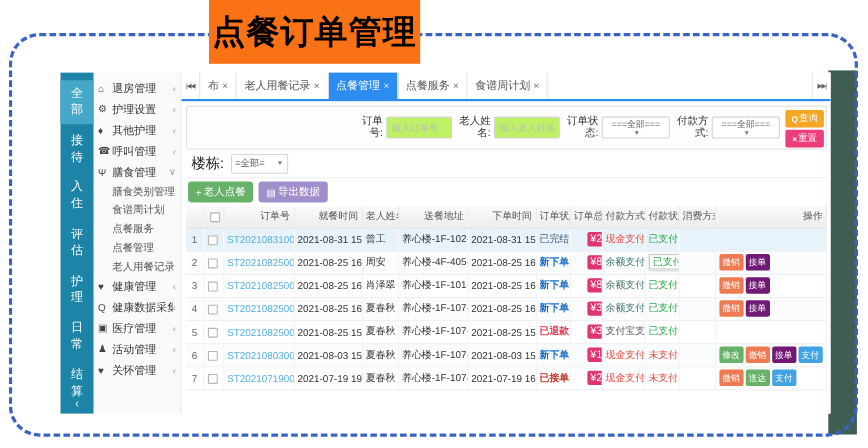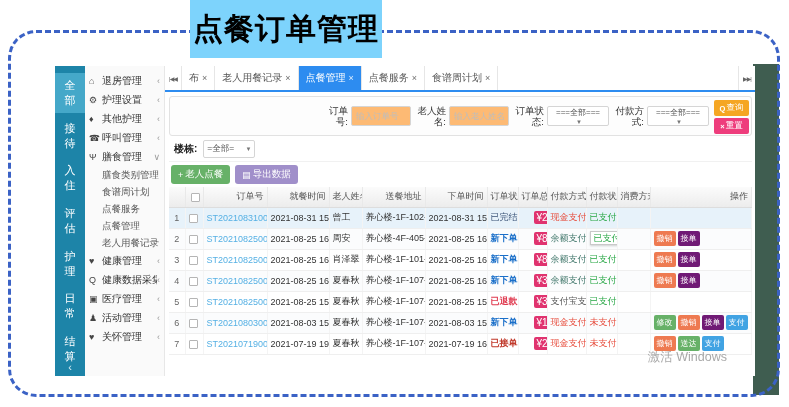--- a/index.html
+++ b/index.html
@@ -4,21 +4,21 @@
 <style>
   * { margin:0; padding:0; box-sizing:border-box; }
   html,body { width:789px; height:407px; background:#fff; overflow:hidden;
     font-family:"Liberation Sans","DejaVu Sans",sans-serif; position:relative; }
 
   
   .strip { position:absolute; left:753px; top:64px; width:26px; height:331px;
     background:var(--desktop_strip,#3f5d50); z-index:1; }
   .frame { position:absolute; left:8px; top:30px; width:772px; height:367px;
     border:3px dashed var(--frame,#3b62c5); border-radius:28px; z-index:3; pointer-events:none; }
-  .title { position:absolute; left:190px; top:0; width:192px; height:58px; background:#7dd3fc;
+  .title { position:absolute; left:190px; top:0; width:192px; height:58px; background:#f97316;
     z-index:4; display:flex; align-items:center; justify-content:center;
     font-size:30px; font-weight:900; color:#000; letter-spacing:1px; }
 
   
   .app { position:absolute; left:55px; top:66px; width:700px; height:310px;
     background:#fff; z-index:2; display:flex; }
 
   
   .lnav { width:30px; background:var(--sidebar,#1d84a8); color:#fff; font-size:11px;
     display:flex; flex-direction:column; padding-top:7px; position:relative; flex:none; }
@@ -51,40 +51,40 @@
 
   .main { flex:1; min-height:0; padding:4px 3px 0 4px; display:flex; flex-direction:column; }
 
   
   .filters { flex:none; height:40px; border:1px solid #e2e2e2; border-radius:3px; background:#fdfdfd;
     display:flex; align-items:center; gap:4px; padding:4px 42px 4px 6px; position:relative;justify-content:flex-end; }
   .ff { display:flex; align-items:center; gap:3px; }
   .flabel { font-size:9.5px; color:#333; text-align:right; line-height:1.2; }
   .flabel.w2 { width:22px; } .flabel.w3 { width:31px; }
   .ftext { width:60px; height:20px; border:1px solid #d5d5d5; border-radius:2px;
-    font-size:8.5px; padding:0 4px; color:#333; background:#fdba74; outline:none;
+    font-size:8.5px; padding:0 4px; color:#333; background:#bef264; outline:none;
     font-family:"Liberation Sans","DejaVu Sans",sans-serif; }
   .ftext.date { width:48px; background:#fcfcfc; }
   .ftext::placeholder { color:#bdbdbd; }
   .select { height:20px; border:1px solid #d5d5d5; border-radius:2px; background:#fff;
     display:flex; align-items:center; justify-content:space-between; font-size:8px;
     color:#555; padding:0 3px; cursor:pointer; }
   .select.fsel { width:62px;flex-direction:column; } .select.bsel { width:52px; height:18px; font-size:8.5px; }
   .select .arrow { font-size:6px; color:#777; margin-left:2px; }
   .fbtns { position:absolute; right:2px; top:3px; display:flex; flex-direction:column; gap:2px; }
   .fbtns button { width:35px; height:16px; border:none; border-radius:2px; color:#fff;
     font-size:8.5px; display:flex; align-items:center; justify-content:center; gap:1px; cursor:pointer; }
   .btn-search { background:var(--search_btn,#f5a623); }
   .btn-reset { background:var(--reset_btn,#ee3d7c); }
   .bi { font-size:7.5px; font-weight:bold; }
 
   
   .building-row { flex:none; height:26px; display:flex; align-items:center; gap:6px;
     padding-left:5px; border-bottom:1px solid #f1f1f1; }
-  .blabel { font-size:10px; font-weight:bold; color:#222; }
+  .blabel { font-size:13px; font-weight:normal; color:#222; }
   .action-row { flex:none; height:25px; display:flex; align-items:center; gap:5px; padding-left:2px; }
   .abtn { border:none; border-radius:3px; color:#fff; font-size:9.5px; height:19px;
     padding:0 7px; display:flex; align-items:center; gap:2px; cursor:pointer; }
   .btn-add { background:var(--add_btn,#67b168); }
   .btn-export { background:var(--export_btn,#a08fca); }
   .aicon { font-size:9px; }
 
   
   .tablewrap { flex:1; min-height:0; overflow:hidden; }
   table.grid { width:100%; border-collapse:collapse; table-layout:fixed; font-size:9px; color:#333; }
@@ -411,16 +411,15 @@
        <td><span class="ps-unpaid">未支付</span></td>
        <td></td>
        <td class="ops"><button class="opbtn op-orange">撤销</button><button class="opbtn op-green">送达</button><button class="opbtn op-blue">支付</button></td>
      </tr>
             </tbody>
         </table>
       </div>
     </div>
 
     <div class="watermark">
-      <div>激活 Windows</div>
     </div>
   </div>
 </div>
 
 </body></html>

